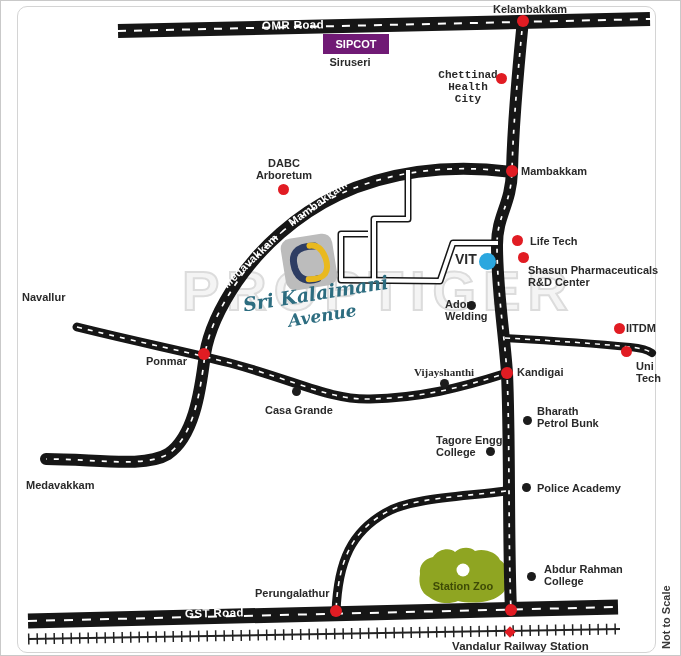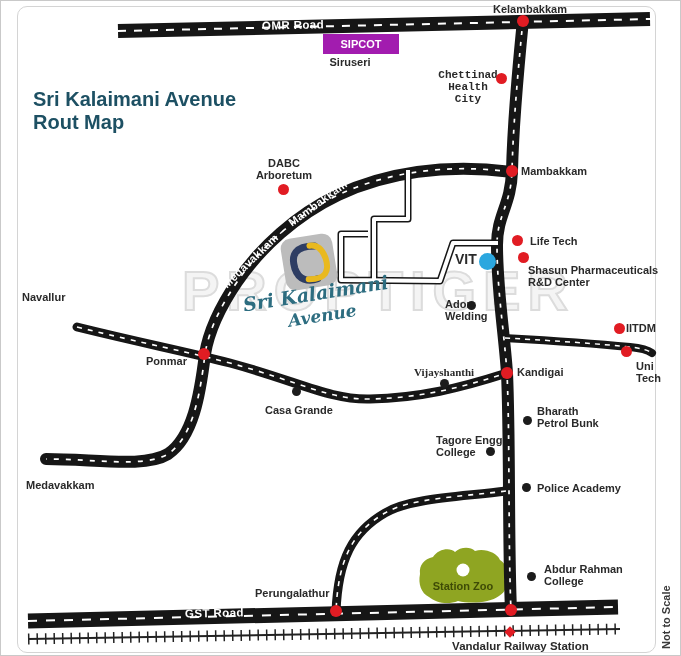--- a/index.html
+++ b/index.html
@@ -22,22 +22,22 @@
   .ctr{text-align:center;}
   .road-lbl{
     position:absolute;z-index:4;color:#fff;font-size:11.5px;font-weight:bold;
     white-space:nowrap;letter-spacing:0.4px;
   }
   .title{
     position:absolute;left:33px;top:88px;z-index:4;
     font-size:20px;font-weight:bold;line-height:23px;color:var(--teal);white-space:pre-line;
   }
   .sipcot{
-    position:absolute;left:323px;top:34px;width:76px;height:20px;z-index:4;
-    background:#a21caf;color:#fff;font-size:11px;font-weight:bold;
+    position:absolute;left:323px;top:34px;width:66px;height:20px;z-index:4;
+    background:#701a75;color:#fff;font-size:11px;font-weight:bold;
     display:flex;align-items:center;justify-content:center;
   }
   .dot{position:absolute;border-radius:50%;z-index:5;}
   .dot.red{width:11px;height:11px;background:var(--red);}
   .dot.jn{width:12px;height:12px;background:var(--red);}
   .dot.blk{width:9px;height:9px;background:var(--black_dot);}
   .dot.blue{width:17px;height:17px;background:var(--blue);}
   .diamond{position:absolute;width:8px;height:8px;background:var(--red);transform:rotate(45deg);z-index:5;}
   .logo{
     position:absolute;left:283px;top:236px;width:52px;height:52px;z-index:3;
@@ -92,22 +92,20 @@
     <path d="M77,327 C150,345 180,350 230,363 C300,382 330,400 370,399 C420,398 460,388 507,373" stroke="#fff" stroke-width="1.6" stroke-dasharray="5 6" fill="none"></path>
     <path d="M505,338 C560,341 600,344 630,347 C640,348 648,350 652,353" stroke="#fff" stroke-width="1.5" stroke-dasharray="5 5" fill="none"></path>
     <path d="M506,491 C460,497 410,498 385,513 C352,532 338,560 336,612" stroke="#fff" stroke-width="1.6" stroke-dasharray="5 6" fill="none"></path>
 
     <g>
       <path d="M408,170 L408,219 L374,219 L374,281 M368,234 L341,234 L341,280 L440,281 L453,243 L498,243" stroke="var(--road)" stroke-width="7" fill="none" stroke-linejoin="round"></path>
       <path d="M408,170 L408,219 L374,219 L374,281 M368,234 L341,234 L341,280 L440,281 L453,243 L498,243" stroke="#fff" stroke-width="4" fill="none" stroke-linejoin="round"></path>
     </g>
   </svg>
 
-  <div class="title"><span>Sri Kalaimani Avenue</span>
-<span>Rout Map</span></div>
 
   <div class="logo">
     <svg width="52" height="52" viewBox="0 0 52 52">
       <path d="M34,11 C15,8 9,16 11,30 C13,42 22,46 32,44" stroke="var(--logo_navy)" stroke-width="7" fill="none" stroke-linecap="round"></path>
       <path d="M23,43 C40,46 45,38 43,25 C41,15 36,10 29,10" stroke="var(--logo_yellow)" stroke-width="6" fill="none" stroke-linecap="round"></path>
     </svg>
   </div>
   <div class="script">
     <div class="l1">Sri Kalaimani</div>
     <div class="l2">Avenue</div>

